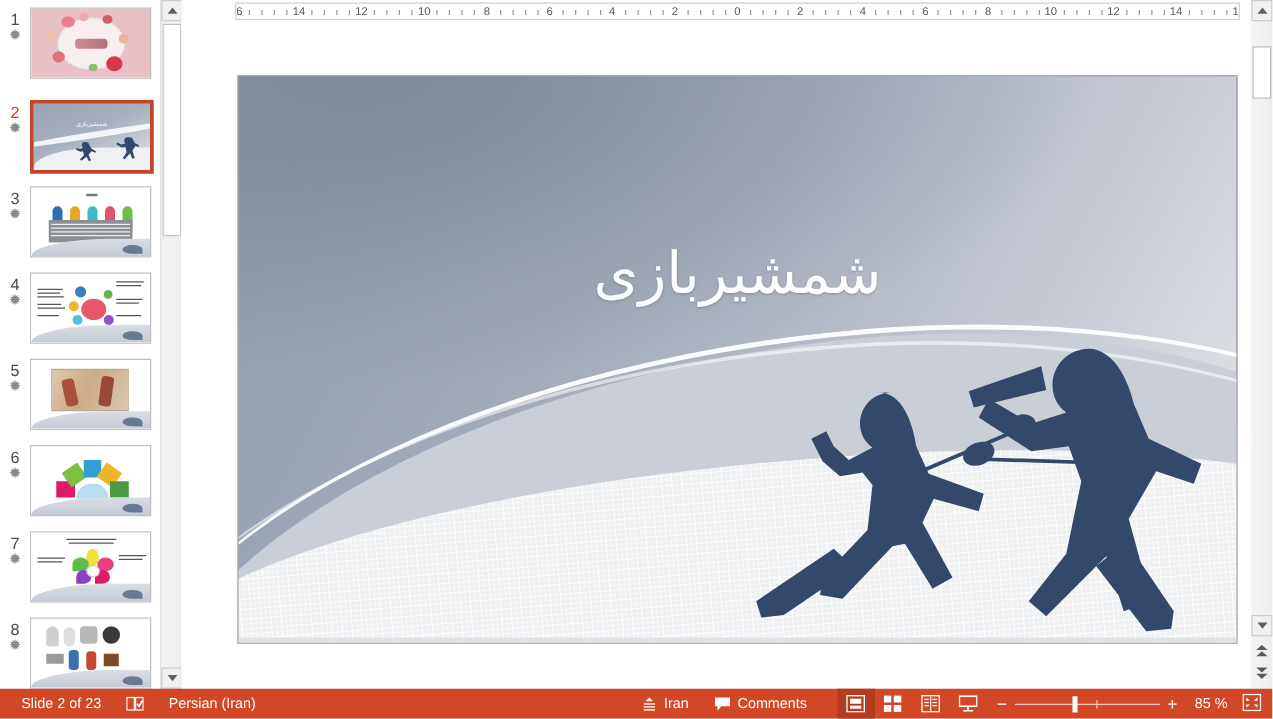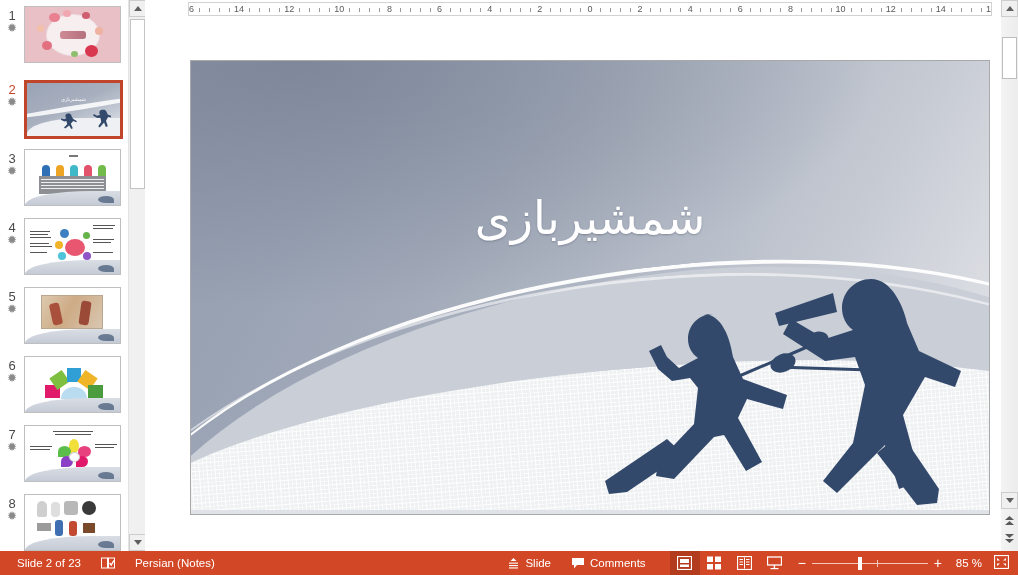--- a/index.html
+++ b/index.html
@@ -680,33 +680,33 @@
   <div id="status-bar">
     <div class="sb-left">
       <div class="sb-item">Slide 2 of 23</div>
       <div class="sb-item">
         <svg width="14" height="13" viewBox="0 0 14 13">
           <rect x="0.5" y="1" width="6" height="10" fill="none" stroke="#ffffff" stroke-width="1"></rect>
           <rect x="7.5" y="1" width="6" height="10" fill="none" stroke="#ffffff" stroke-width="1"></rect>
           <path d="M8.6 6 L10.2 8 L13 3.4" fill="none" stroke="#ffffff" stroke-width="1.3"></path>
         </svg>
       </div>
-      <div class="sb-item">Persian (Notes)</div>
+      <div class="sb-item">Persian (Iran)</div>
     </div>
 
     <div class="spacer"></div>
 
     <div class="sb-item">
       <svg width="13" height="13" viewBox="0 0 13 13">
         <path d="M6.5 1 L9.5 4 H3.5 Z" fill="#ffffff"></path>
         <rect x="2" y="5.6" width="9" height="1.1" fill="#ffffff"></rect>
         <rect x="2" y="8" width="9" height="1.1" fill="#ffffff"></rect>
         <rect x="2" y="10.4" width="9" height="1.1" fill="#ffffff"></rect>
       </svg>
-      <span>Slide</span>
+      <span>Iran</span>
     </div>
 
     <div class="sb-item">
       <svg width="14" height="12" viewBox="0 0 14 12">
         <path d="M1 1 H13 V8 H6 L3 11.5 V8 H1 Z" fill="#ffffff"></path>
       </svg>
       <span>Comments</span>
     </div>
 
     <div style="width:14px;"></div>

